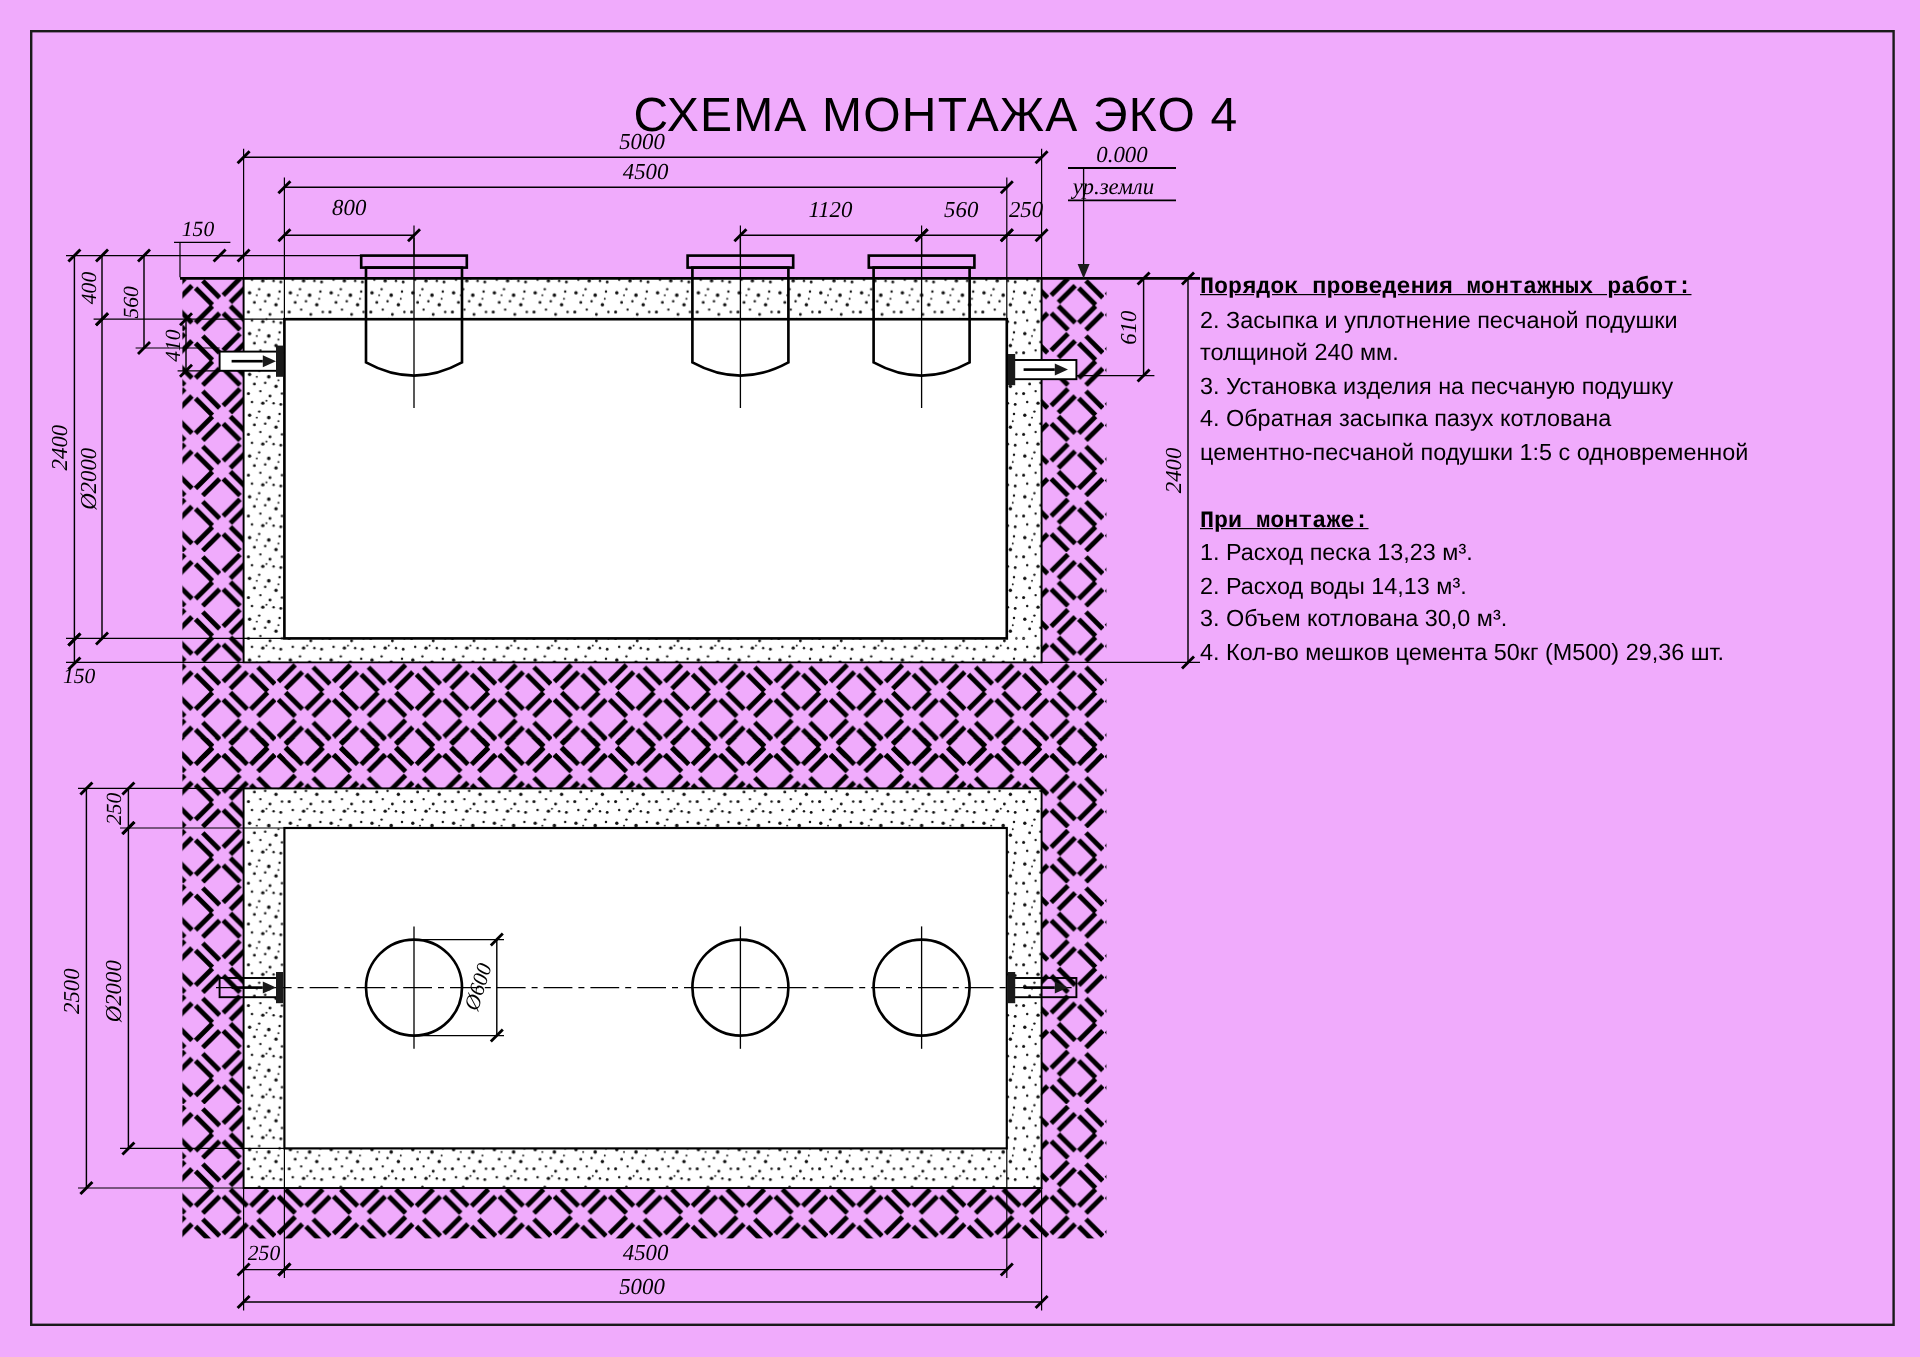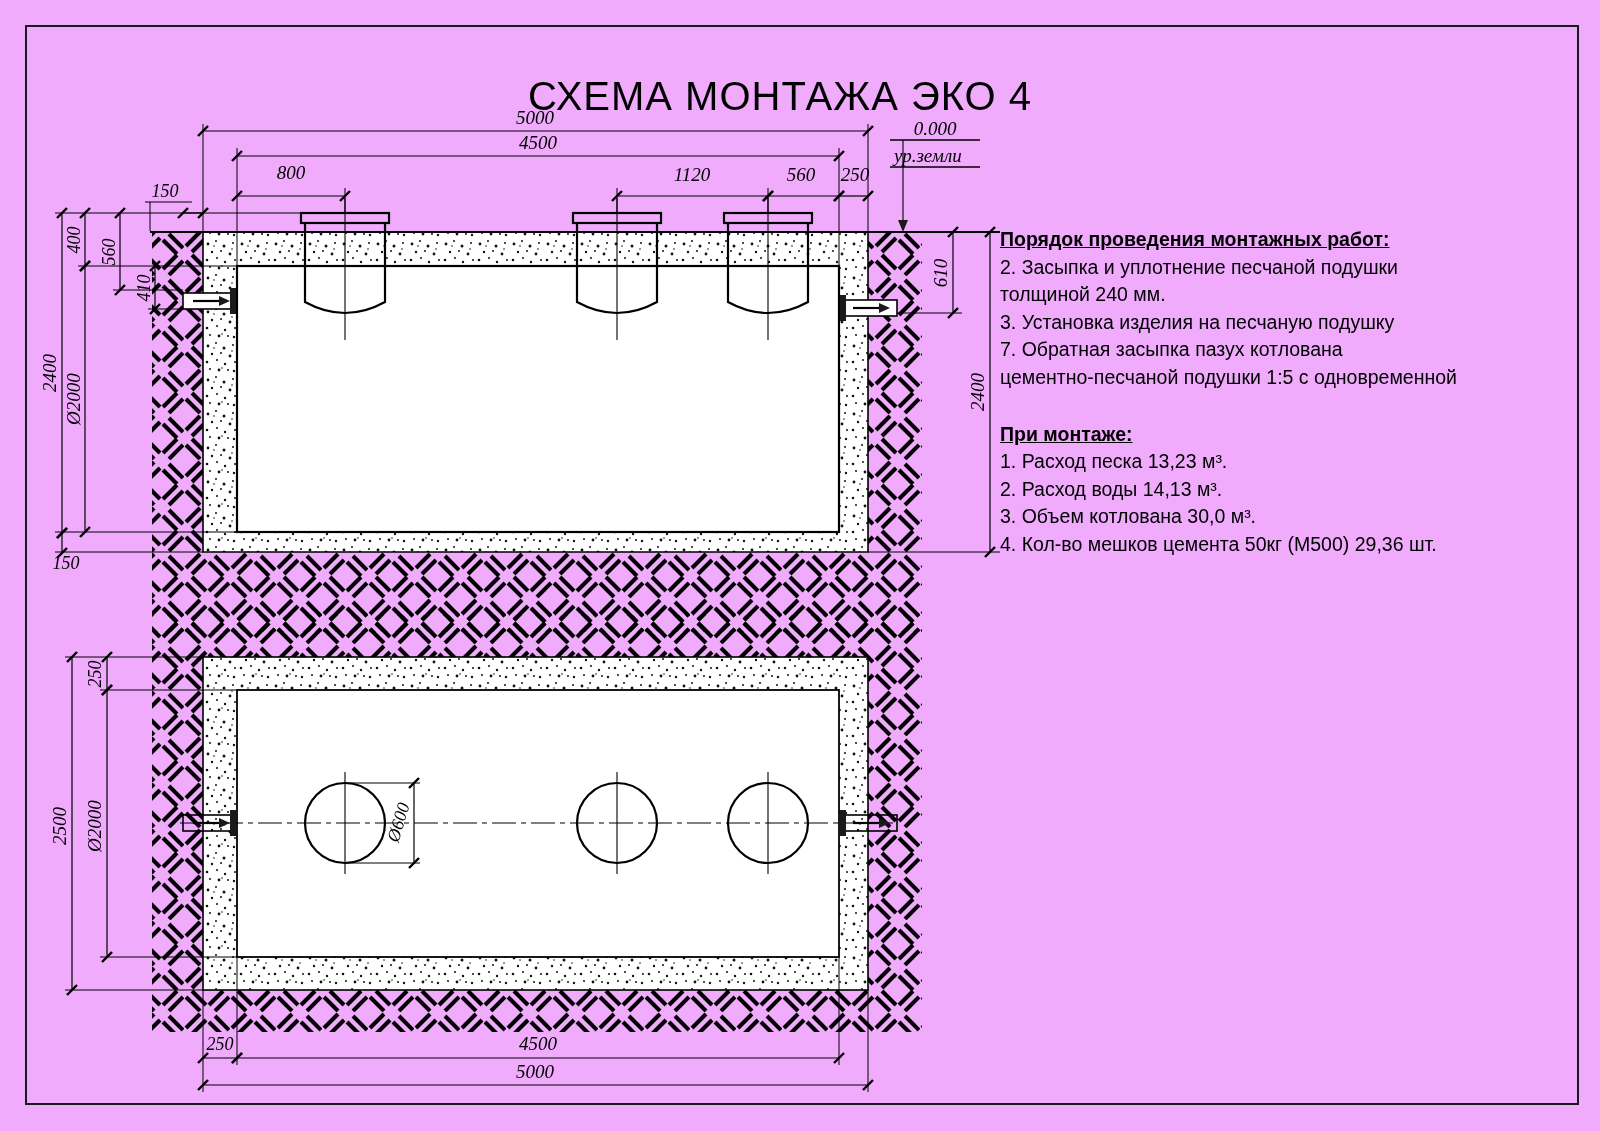--- a/index.html
+++ b/index.html
@@ -6,21 +6,21 @@
   .page{position:relative;width:1600px;height:1131px;background:#f0abfc;overflow:hidden;
         font-family:"Liberation Sans",sans-serif;color:#000;}
   .frame{position:absolute;left:25px;top:25px;width:1550px;height:1076px;
          border:2px solid #1a1a1a;}
   .title{position:absolute;left:330px;top:74px;width:900px;text-align:center;
          font-size:40px;letter-spacing:1px;white-space:nowrap;}
   .drawing-svg{position:absolute;left:0;top:0;width:1600px;height:1131px;}
 
   .notes{position:absolute;left:1000px;top:226px;width:580px;
          font-size:19.5px;line-height:27.6px;white-space:nowrap;}
-  .nh{font-weight:bold;text-decoration:underline;}
+  .nh{font-weight:bold;text-decoration:underline;font-family:Liberation Mono, monospace;}
   .nh2{margin-top:29px;}
 
   
   .ln2{stroke:#000;stroke-width:2.2;fill:none;}
   .ln18{stroke:#000;stroke-width:1.8;fill:none;}
   .ln15{stroke:#000;stroke-width:1.6;fill:none;}
   .ext{stroke:#000;stroke-width:1;fill:none;}
   .dimln{stroke:#000;stroke-width:1.2;fill:none;
          marker-start:url(#tk);marker-end:url(#tk);}
   .cl{stroke:#000;stroke-width:1.2;fill:none;stroke-dasharray:24 5 5 5;}
@@ -281,21 +281,21 @@
         <text class="dim" x="535" y="1078" text-anchor="middle">5000</text>
       </g>
     </g>
   </svg>
 
   <div class="notes">
     <div class="nh">Порядок проведения монтажных работ:</div>
     <div>2. Засыпка и уплотнение песчаной подушки</div>
     <div>толщиной 240 мм.</div>
     <div>3. Установка изделия на песчаную подушку</div>
-    <div>7. Обратная засыпка пазух котлована</div>
+    <div>4. Обратная засыпка пазух котлована</div>
     <div>цементно-песчаной подушки 1:5 с одновременной</div>
     <div class="nh nh2">При монтаже:</div>
     <div>1. Расход песка 13,23 м³.</div>
     <div>2. Расход воды 14,13 м³.</div>
     <div>3. Объем котлована 30,0 м³.</div>
     <div>4. Кол-во мешков цемента 50кг (М500) 29,36 шт.</div>
   </div>
 </div>
 
 </body></html>

